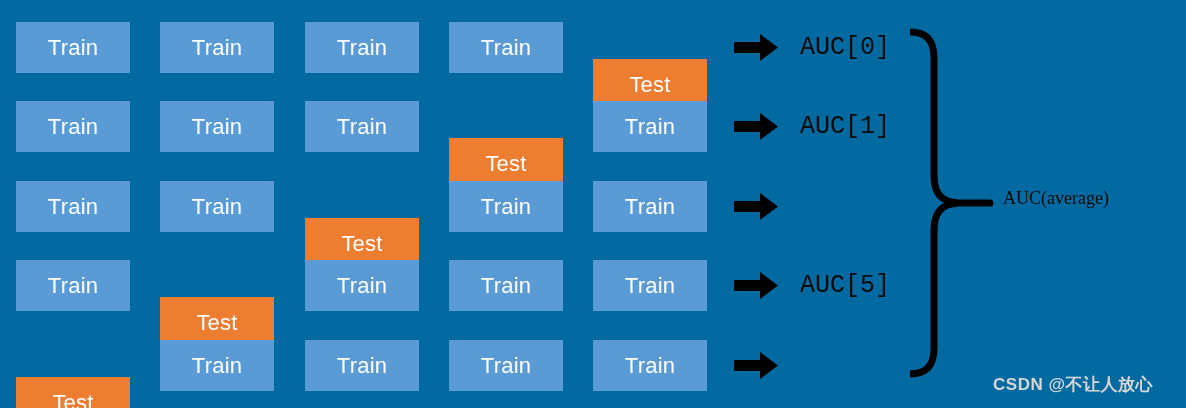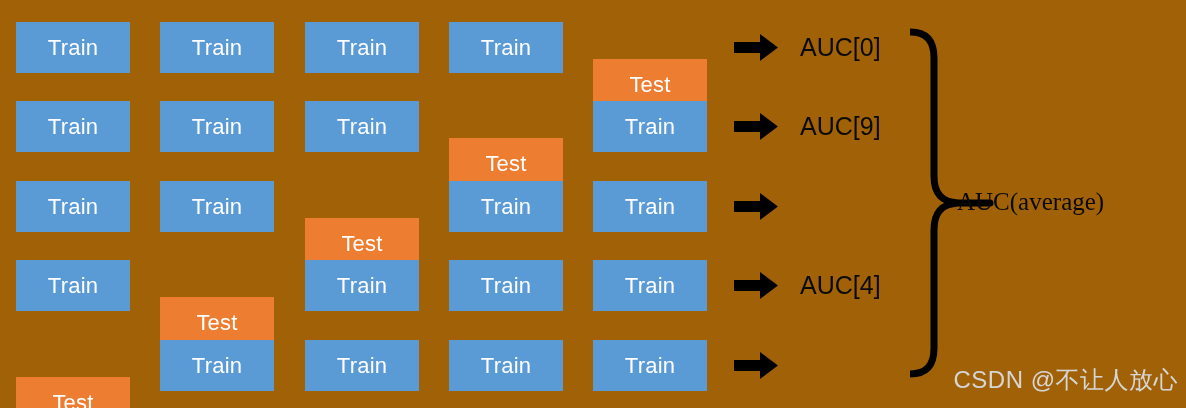--- a/index.html
+++ b/index.html
@@ -5,21 +5,21 @@
 <style>
   html, body {
     margin: 0;
     padding: 0;
     background: #ffffff;
   }
   #canvas {
     position: relative;
     width: 1186px;
     height: 408px;
-    background: #a16207;
+    background: #0369a1;
     overflow: hidden;
     font-family: "Liberation Sans", sans-serif;
   }
   .fold-row {
     position: absolute;
     left: 0;
     width: 1186px;
     height: 51px;
   }
   .cell {
@@ -51,54 +51,54 @@
   .arrow svg { display: block; }
 
   .auc-label {
     position: absolute;
     top: 0;
     left: 800px;
     height: 51px;
     display: flex;
     align-items: center;
     color: #0a0a0a;
-    font-family: Liberation Sans, sans-serif;
+    font-family: Liberation Mono, monospace;
     font-size: 25px;
     font-weight: 400;
     white-space: nowrap;
   }
 
   #brace {
     position: absolute;
     left: 908px;
     top: 28px;
     width: 86px;
     height: 350px;
   }
   #brace svg { display: block; }
 
   #avg-label {
     position: absolute;
-    left: 957px;
+    left: 1003px;
     top: 188px;
     color: #0a0a0a;
     font-family: "Liberation Serif", serif;
-    font-size: 25px;
+    font-size: 18px;
     font-weight: 400;
     white-space: nowrap;
   }
 
   #watermark {
     position: absolute;
-    right: 8px;
+    right: 33px;
     bottom: 12px;
     color: #d6d6d6;
     font-family: "Liberation Sans", sans-serif;
-    font-size: 24px;
-    font-weight: 400;
+    font-size: 17px;
+    font-weight: 700;
     letter-spacing: 0.5px;
     white-space: nowrap;
     user-select: none;
   }
 </style>
 </head>
 <body>
 
 <div id="canvas">
 
@@ -120,21 +120,21 @@
     <div class="cell train" style="left:16px;">Train</div>
     <div class="cell train" style="left:160px;">Train</div>
     <div class="cell train" style="left:305px;">Train</div>
     <div class="cell test" style="left:449px;">Test</div>
     <div class="cell train" style="left:593px;">Train</div>
     <div class="arrow">
       <svg width="44" height="27" viewBox="0 0 44 27" xmlns="http://www.w3.org/2000/svg">
         <path d="M0 8 L26 8 L26 0 L44 13.5 L26 27 L26 19 L0 19 Z" fill="#000000"></path>
       </svg>
     </div>
-    <div class="auc-label">AUC[9]</div>
+    <div class="auc-label">AUC[1]</div>
   </div>
 
   <div class="fold-row" style="top:181px;">
     <div class="cell train" style="left:16px;">Train</div>
     <div class="cell train" style="left:160px;">Train</div>
     <div class="cell test" style="left:305px;">Test</div>
     <div class="cell train" style="left:449px;">Train</div>
     <div class="cell train" style="left:593px;">Train</div>
     <div class="arrow">
       <svg width="44" height="27" viewBox="0 0 44 27" xmlns="http://www.w3.org/2000/svg">
@@ -147,21 +147,21 @@
     <div class="cell train" style="left:16px;">Train</div>
     <div class="cell test" style="left:160px;">Test</div>
     <div class="cell train" style="left:305px;">Train</div>
     <div class="cell train" style="left:449px;">Train</div>
     <div class="cell train" style="left:593px;">Train</div>
     <div class="arrow">
       <svg width="44" height="27" viewBox="0 0 44 27" xmlns="http://www.w3.org/2000/svg">
         <path d="M0 8 L26 8 L26 0 L44 13.5 L26 27 L26 19 L0 19 Z" fill="#000000"></path>
       </svg>
     </div>
-    <div class="auc-label">AUC[4]</div>
+    <div class="auc-label">AUC[5]</div>
   </div>
 
   <div class="fold-row" style="top:340px;">
     <div class="cell test" style="left:16px;">Test</div>
     <div class="cell train" style="left:160px;">Train</div>
     <div class="cell train" style="left:305px;">Train</div>
     <div class="cell train" style="left:449px;">Train</div>
     <div class="cell train" style="left:593px;">Train</div>
     <div class="arrow">
       <svg width="44" height="27" viewBox="0 0 44 27" xmlns="http://www.w3.org/2000/svg">

